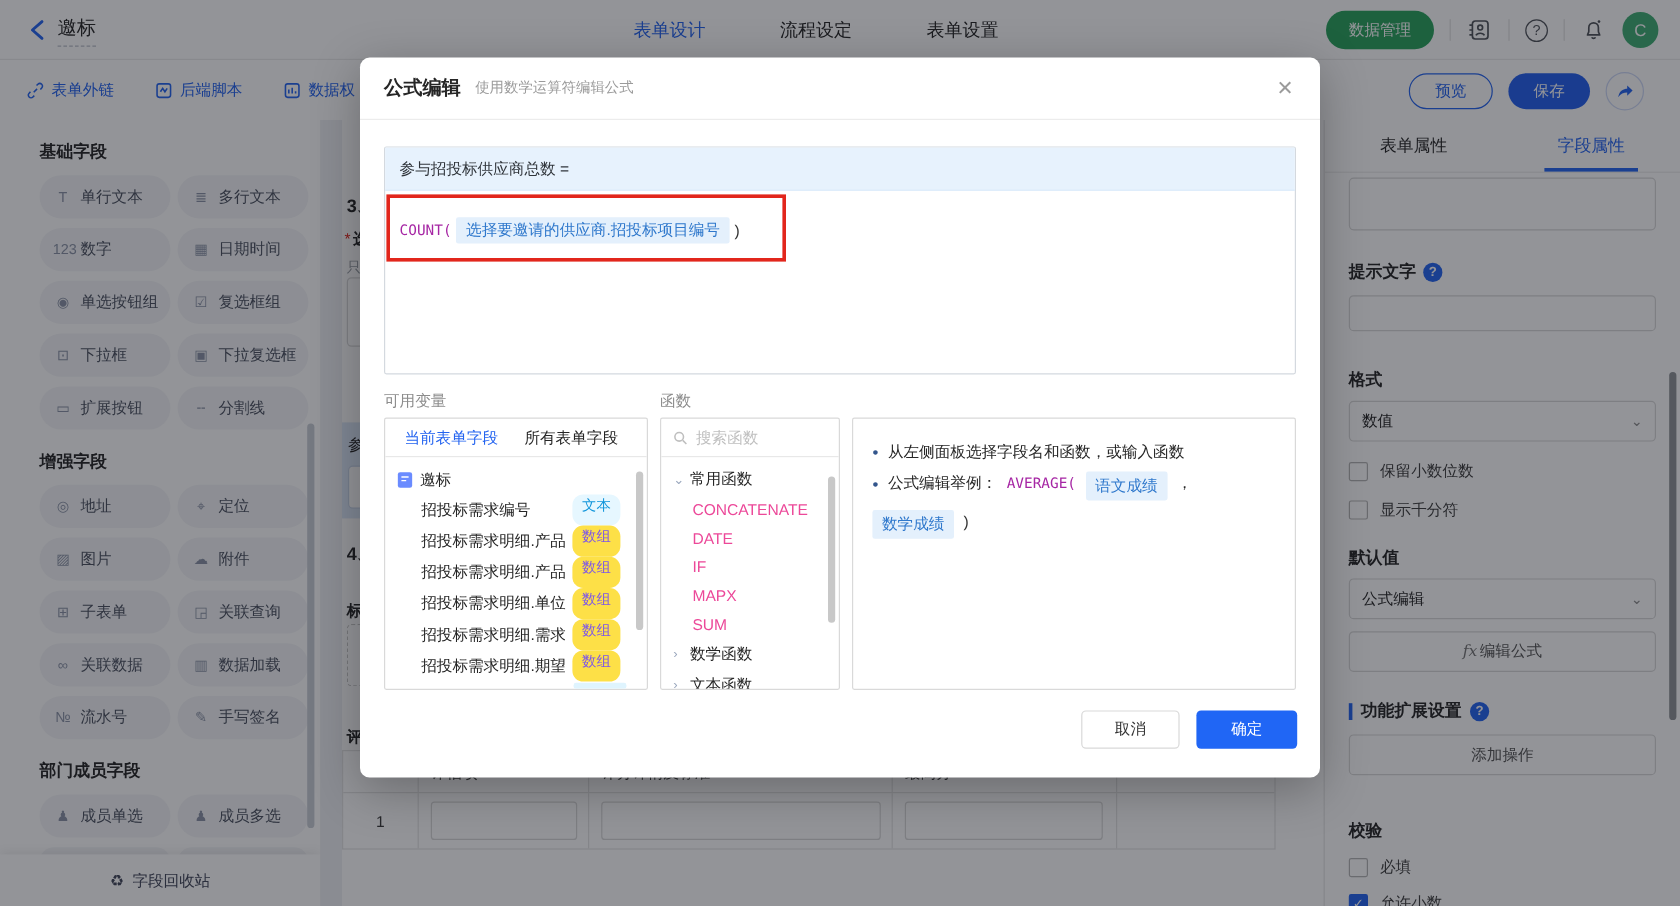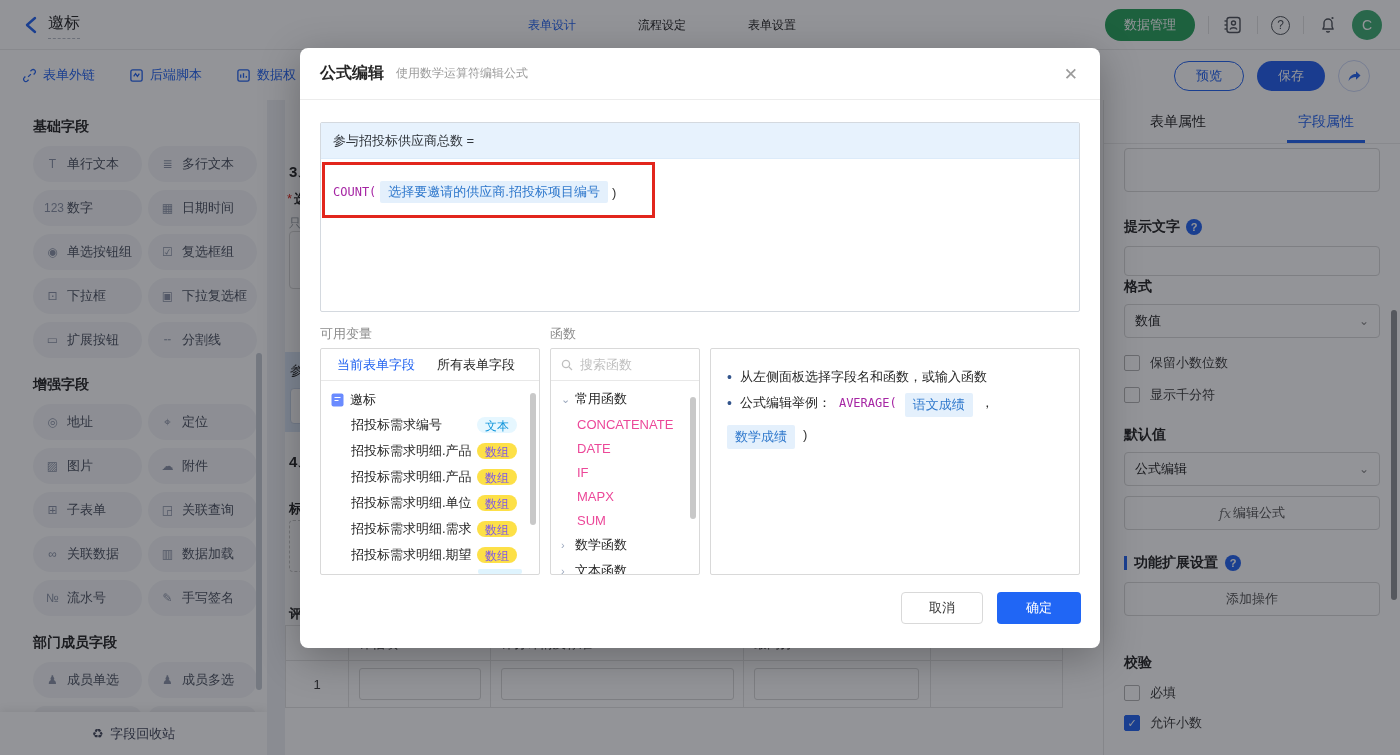--- a/index.html
+++ b/index.html
@@ -3,21 +3,21 @@
 <meta charset="utf-8">
 <style>
   * { margin:0; padding:0; box-sizing:border-box; }
   body { font-family:"Liberation Sans","DejaVu Sans",sans-serif; background:#333; }
   .stage { position:relative; width:1400px; height:755px; overflow:hidden; background:#eef0f4; }
 
   
   .topbar { position:absolute; left:0; top:0; right:0; height:50px; background:#fff; border-bottom:1px solid #ebebeb; }
   .back { position:absolute; left:22px; top:14px; width:20px; height:22px; cursor:pointer; }
   .apptitle { position:absolute; left:48px; top:13px; font-size:16px; color:#262626; padding-bottom:4px; border-bottom:1px dashed #b9bec7; }
-  .nav { position:absolute; left:528px; top:0; height:50px; display:flex; align-items:center; gap:62px; font-size:12px; color:#262626; }
+  .nav { position:absolute; left:528px; top:0; height:50px; display:flex; align-items:center; gap:62px; font-size:15px; color:#262626; }
   .nav .tab { cursor:pointer; }
   .nav .tab.active { color:#2464f0; }
   .tr-cluster { position:absolute; right:18px; top:0; height:50px; display:flex; align-items:center; gap:13px; }
   .pill-green { background:#28a35c; color:#fff; font-size:13px; padding:7px 19px; border-radius:17px; cursor:pointer; }
   .vdiv { width:1px; height:18px; background:#e2e2e2; }
   .ticon { width:22px; height:22px; color:#4f5359; display:flex; align-items:center; justify-content:center; }
   .helpcirc { width:19px; height:19px; border:1.5px solid #4f5359; border-radius:50%; font-size:12px; color:#4f5359; display:flex; align-items:center; justify-content:center; }
   .avatar { width:30px; height:30px; border-radius:50%; background:#3fae73; color:#fff; font-size:14px; display:flex; align-items:center; justify-content:center; cursor:pointer; }
 
   
@@ -105,21 +105,21 @@
   .p-vars { left:20px; width:220px; }
   .p-funcs { left:250px; width:150px; }
   .p-help { left:410px; width:370px; }
   .v-tabs { height:32px; display:flex; align-items:center; gap:22px; padding:0 0 0 16px; border-bottom:1px solid #e8e8e8; font-size:13px; }
   .v-tab { color:#262626; cursor:pointer; white-space:nowrap; }
   .v-tab.active { color:#2464f0; }
   .tree { padding:7px 8px 0 10px; position:relative; }
   .t-root { display:flex; align-items:center; gap:6px; height:24px; font-size:13px; color:#262626; cursor:pointer; }
   .t-item { display:flex; align-items:center; justify-content:space-between; height:26px; padding-left:20px; padding-right:14px; cursor:pointer; }
   .t-name { font-size:13px; color:#262626; white-space:nowrap; overflow:hidden; max-width:120px; }
-  .tag { font-size:12px; height:16px; line-height:18px; padding:0 8px; border-radius:9px; flex:none; }
+  .tag { font-size:12px; height:26px; line-height:18px; padding:0 8px; border-radius:9px; flex:none; }
   .tag.text { background:#e6f7ff; color:#1296db; }
   .tag.array { background:#fde047; color:#7e57e8; }
   .sliver { position:absolute; right:17px; bottom:0px; width:44px; height:5px; background:#dff4fe; border-radius:2px; }
   .p-thumb { position:absolute; right:3px; width:6px; background:#c8c8c8; border-radius:3px; }
   .srch { height:32px; display:flex; align-items:center; gap:7px; padding:0 10px; border-bottom:1px solid #e8e8e8; }
   .srch input { border:none; outline:none; font-size:13px; width:100px; color:#262626; background:transparent; }
   .srch input::placeholder { color:#bfbfbf; }
   .fn-group { height:26px; display:flex; align-items:center; gap:6px; padding-left:10px; font-size:13px; color:#262626; cursor:pointer; }
   .g-chev { color:#9aa7bd; font-size:11px; width:8px; }
   .fn-item { height:24px; display:flex; align-items:center; padding-left:26px; font-size:13px; color:#ec4899; cursor:pointer; }
@@ -386,21 +386,21 @@
       <div class="rp-tab">表单属性</div>
       <div class="rp-tab active">字段属性</div>
     </div>
     <div class="rp-body">
       <div class="rp-input"></div>
       <div class="rp-label">
         <span>提示文字</span>
         <span class="q-ic">?</span>
       </div>
       <div class="rp-input-sm"></div>
-      <div class="rp-label" style="margin-top:2px;">格式</div>
+      <div class="rp-label" style="margin-top:32px;">格式</div>
       <div class="rp-select">
         <span>数值</span>
         <span class="chev">⌄</span>
       </div>
       <div class="cb-row" style="margin-top:16px;">
         <span class="cb"></span>
         <span>保留小数位数</span>
       </div>
       <div class="cb-row">
         <span class="cb"></span>

